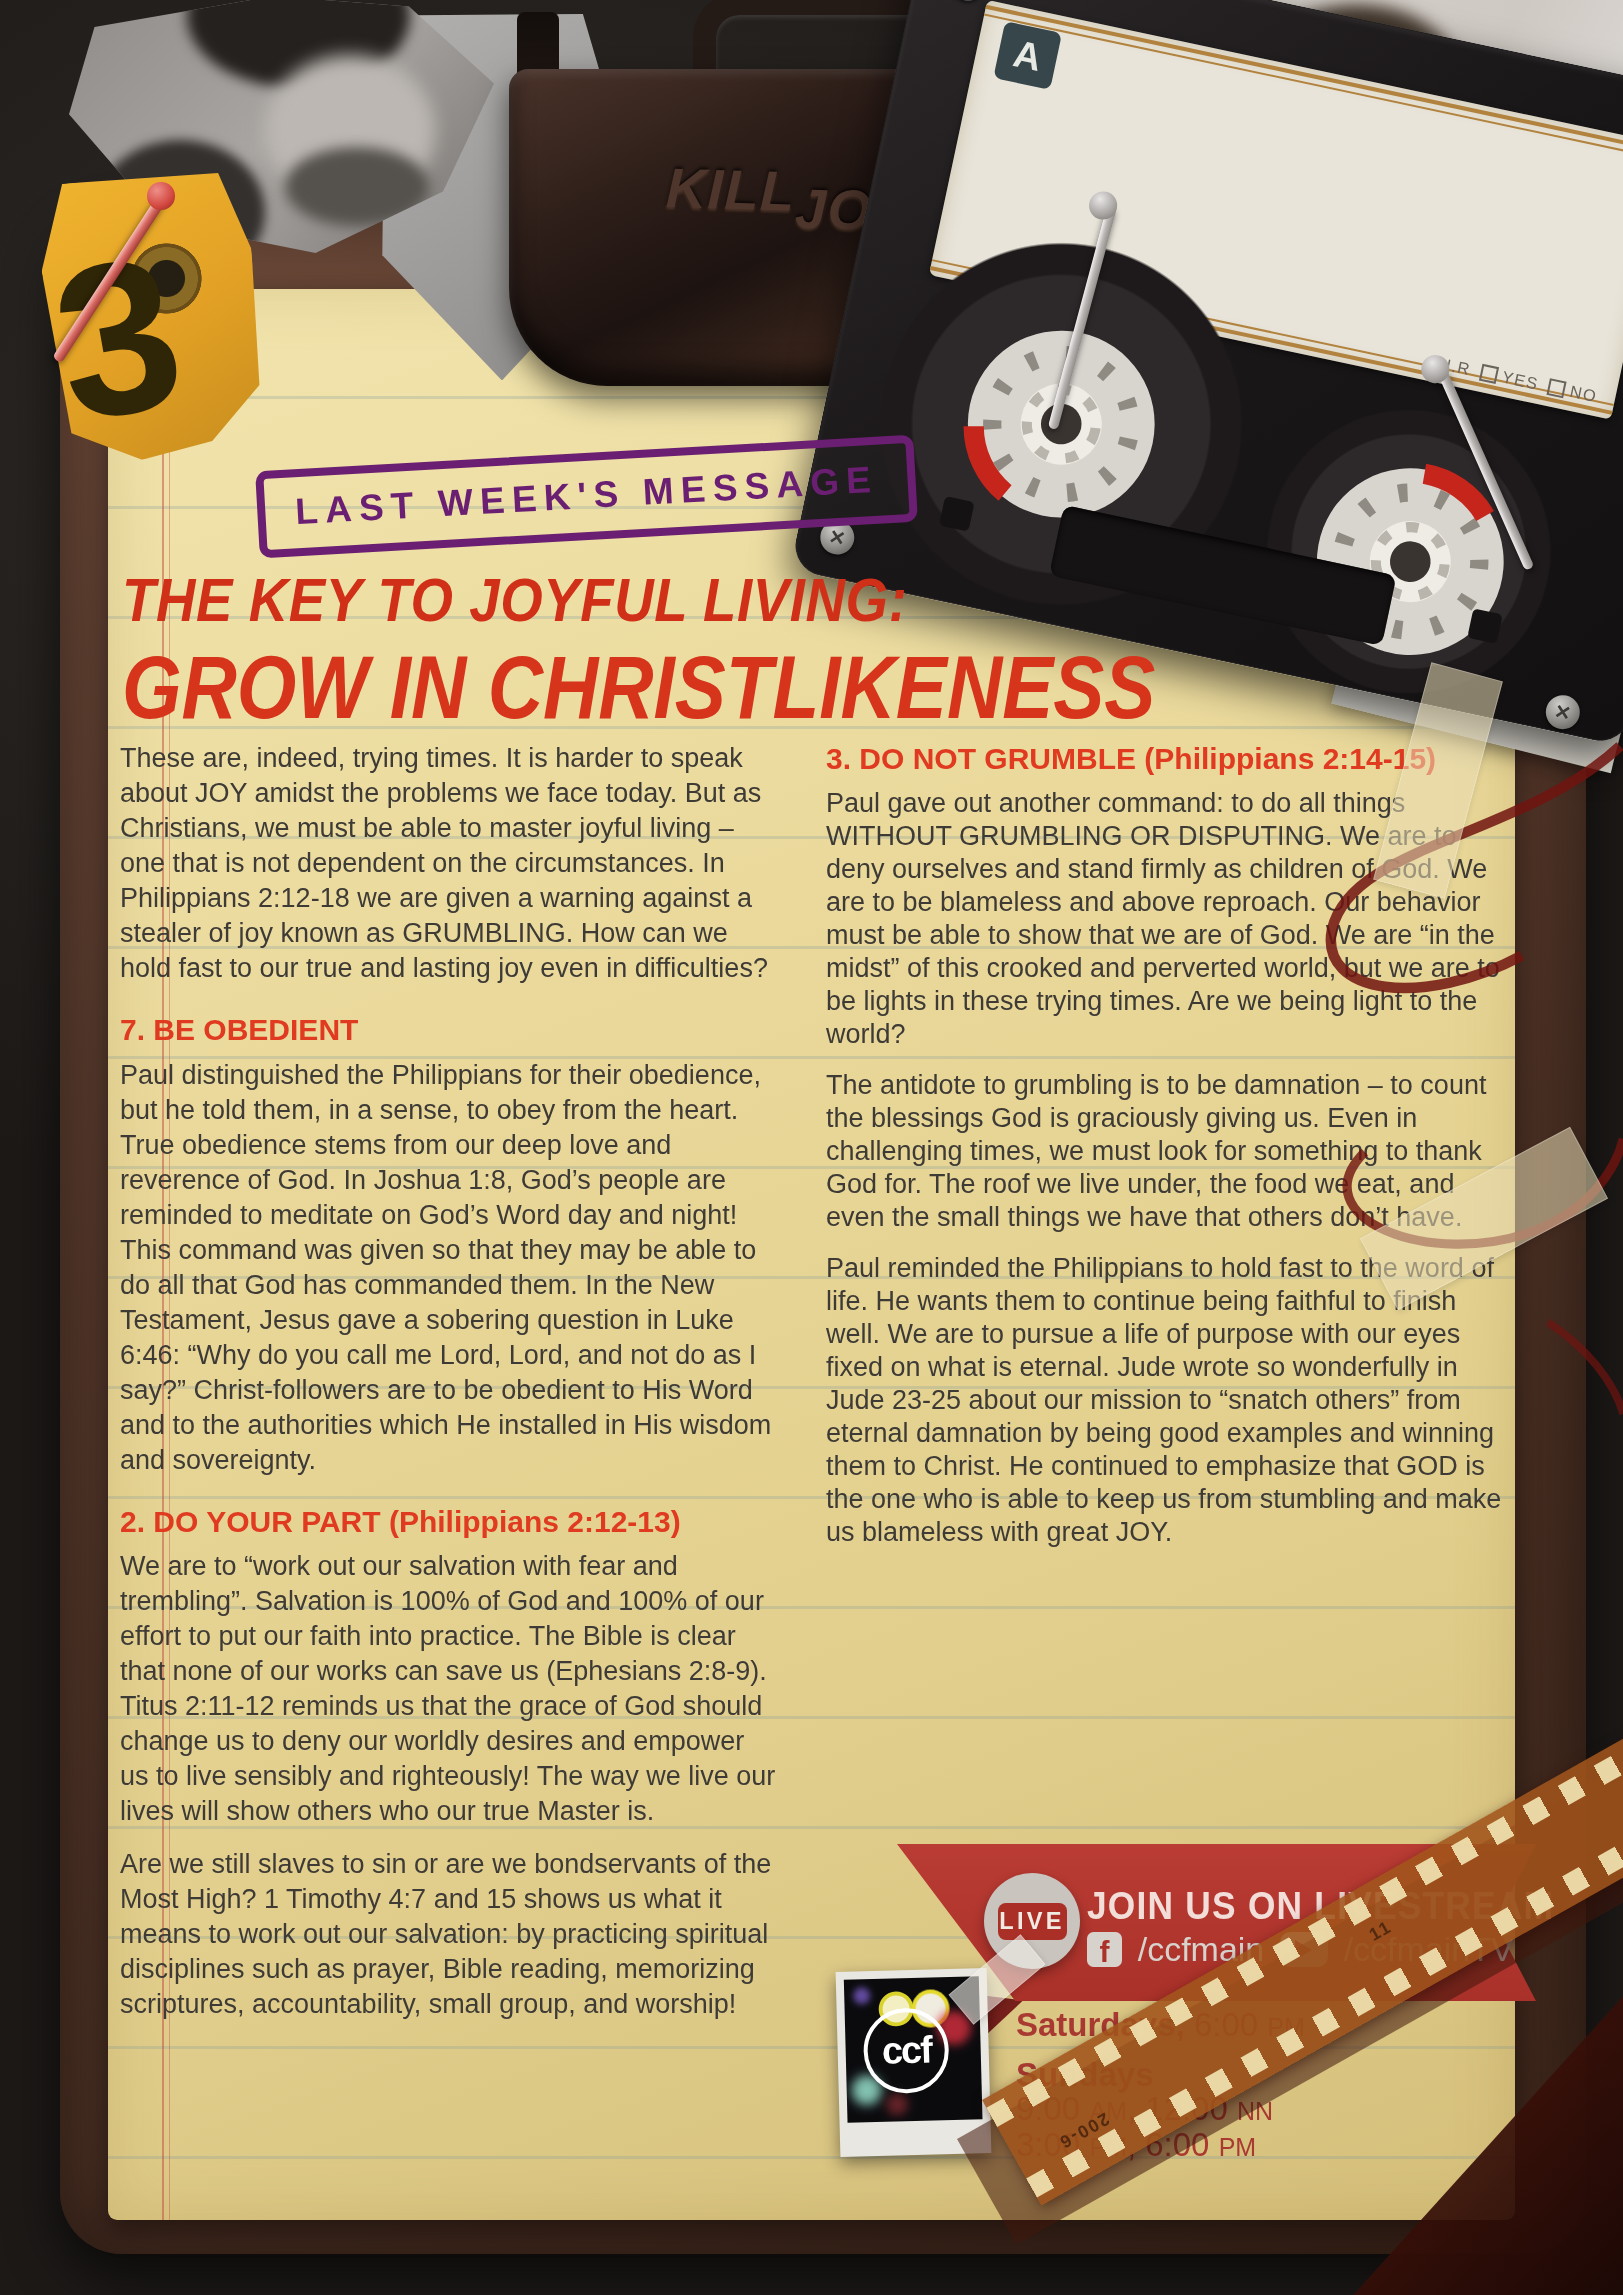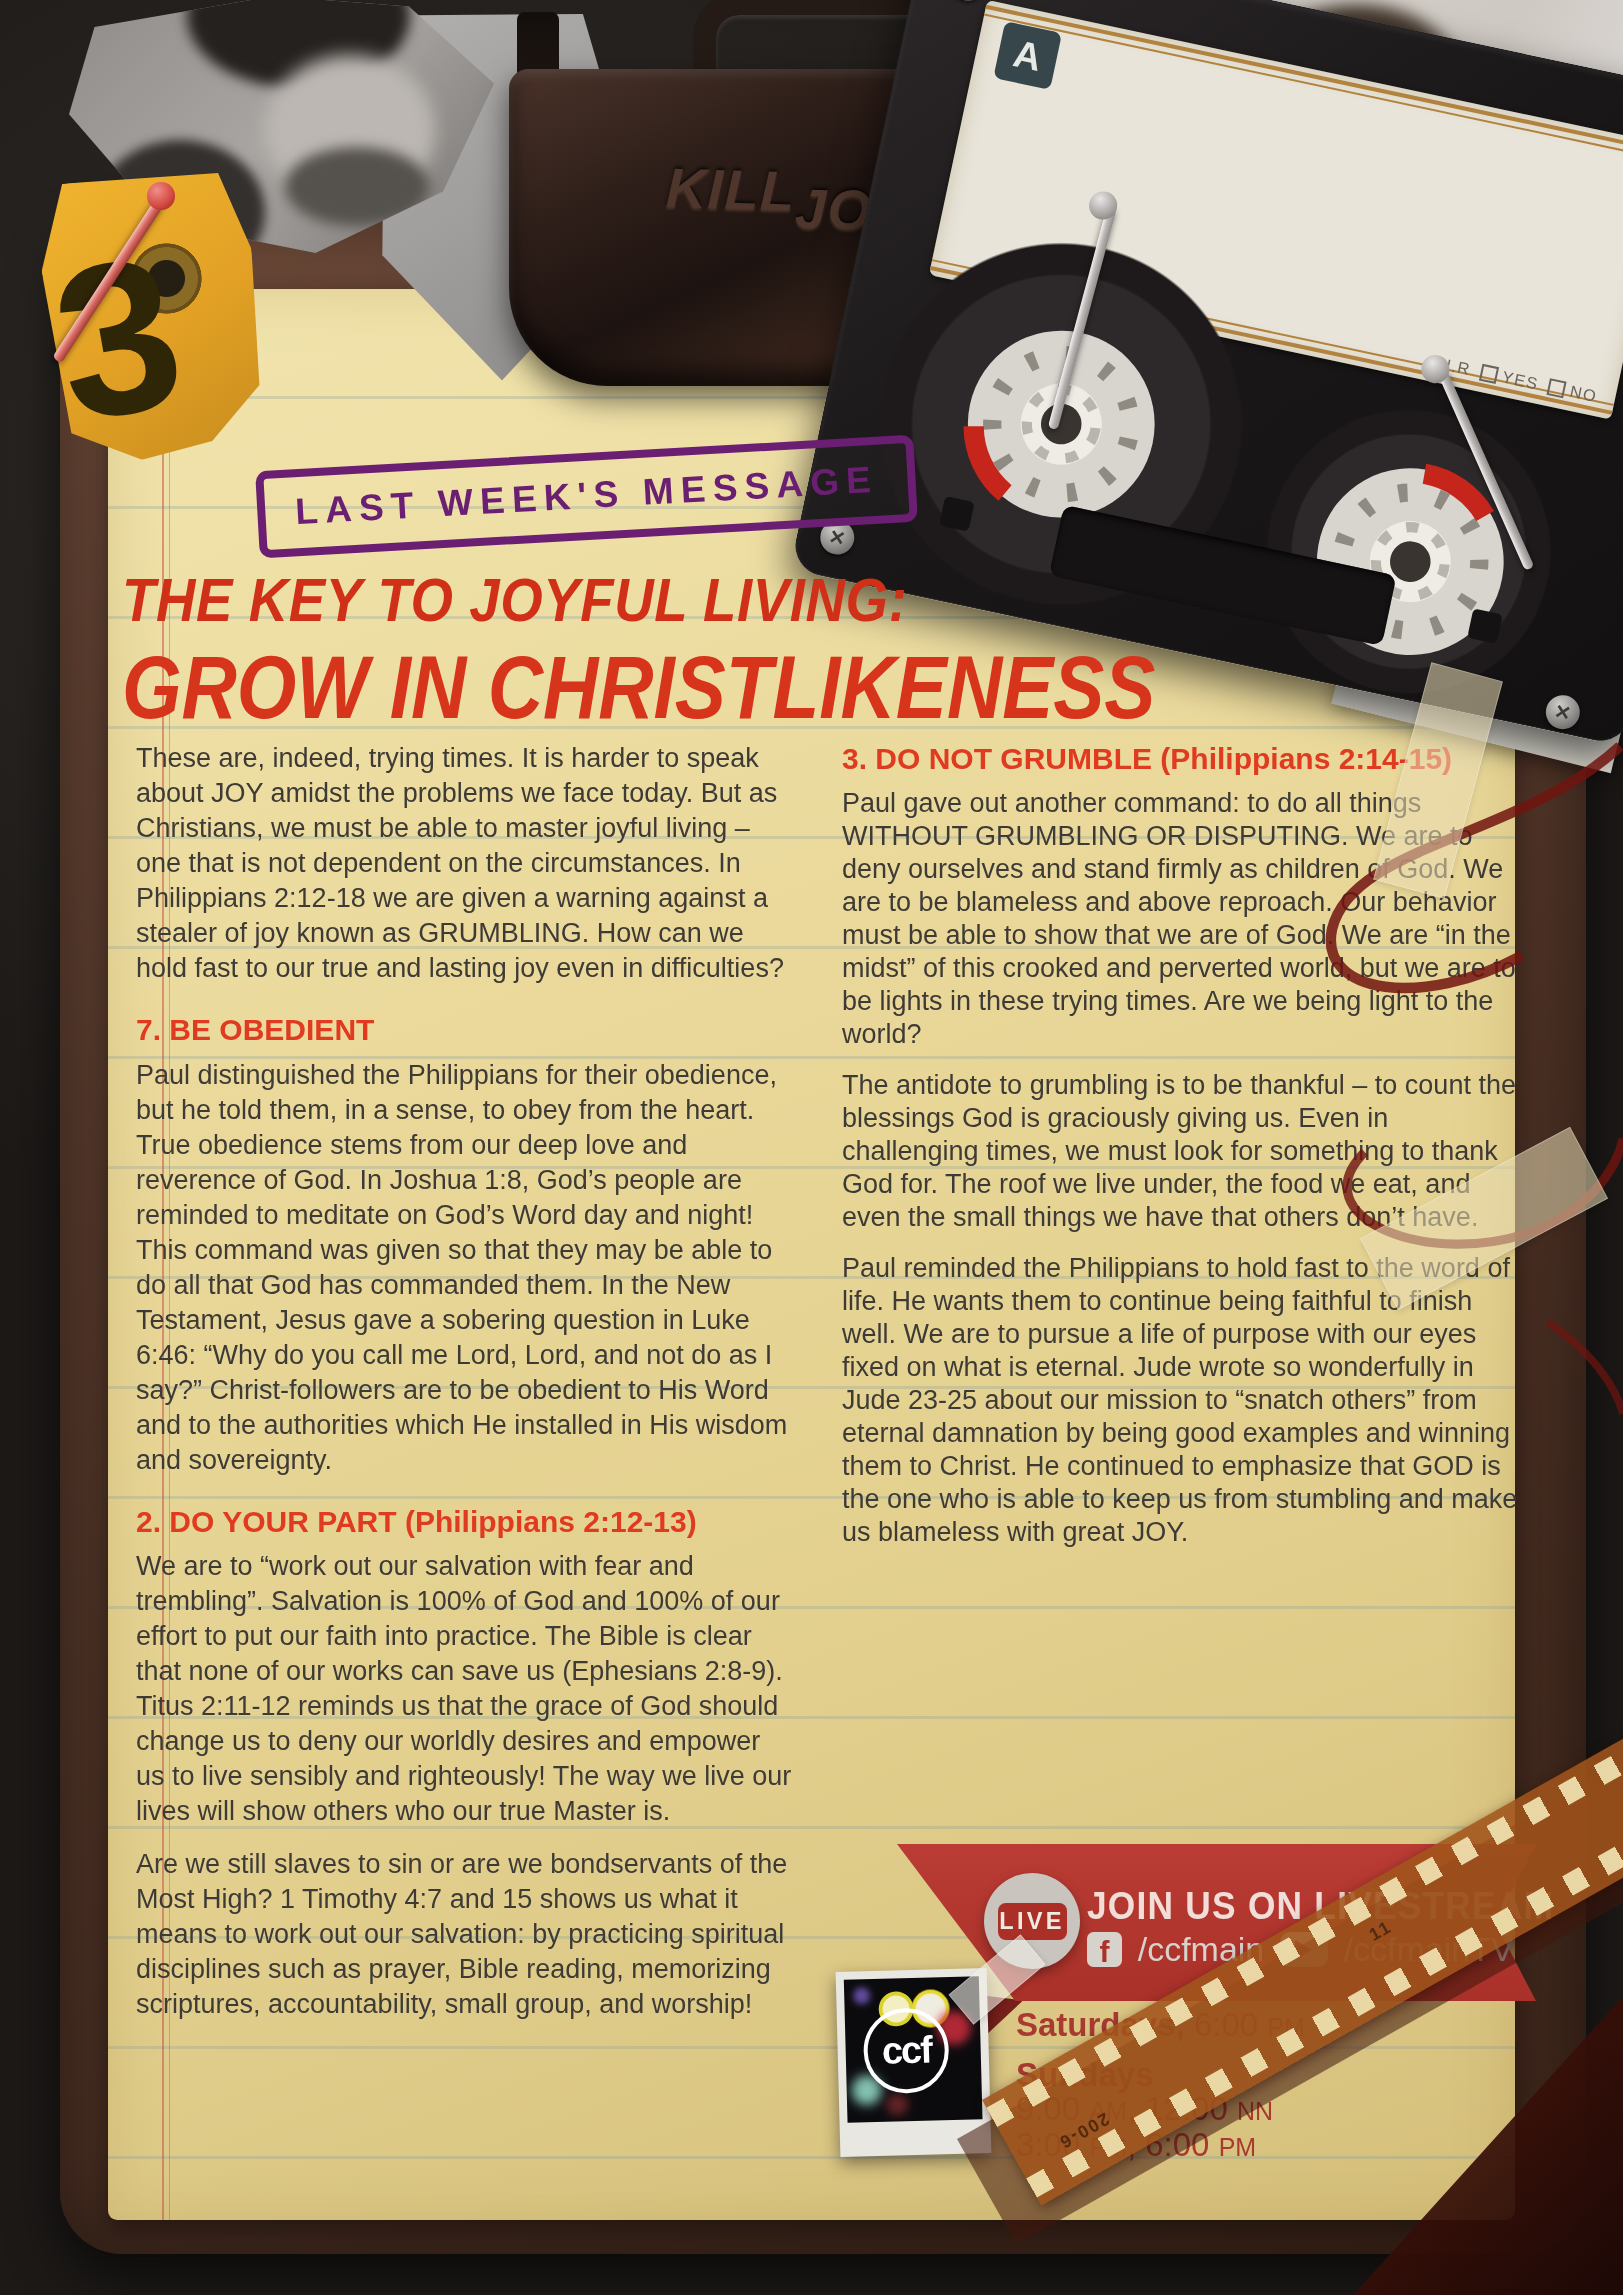--- a/index.html
+++ b/index.html
@@ -94,21 +94,21 @@
   
   .stamp{left:257px;top:453px;transform:rotate(-3.2deg);border:8.5px solid #6b1f72;border-radius:11.8px;
      padding:14.4px 30px;color:#6b1f72;font-size:37px;font-weight:800;letter-spacing:7.2px;white-space:nowrap;
      background:rgba(255,255,255,0.02);}
   .title1{left:122px;top:564px;font-size:62px;font-weight:900;font-style:italic;color:#d02f18;
      transform:scaleX(.88);transform-origin:left top;letter-spacing:0.7px;white-space:nowrap;}
   .title2{left:122px;top:636px;font-size:89px;font-weight:900;font-style:italic;color:#d6351c;
      transform:scaleX(.86);transform-origin:left top;letter-spacing:0;white-space:nowrap;}
 
   
-  .col{color:#3e3b36;font-size:27px;margin-left:16px;}
+  .col{color:#3e3b36;font-size:27px;}
   .col-left{left:120px;top:741px;width:658px;line-height:35px;}
   .col-right{left:826px;top:741px;width:681px;line-height:33px;}
   .col p{margin:0 0 18.3px 0;}
   .col h3{margin:26px 0 10.5px 0;font-size:30px;line-height:35px;color:#e03a20;font-weight:800;}
   .col h3:first-child{margin-top:0;}
 
   
   .ribbon-svg{left:1273px;top:733px;}
 
   .washi{background:rgba(233,221,181,.55);border:0.7px solid rgba(255,255,255,.25);box-shadow:0 2.6px 6.5px rgba(0,0,0,.12);}
@@ -250,21 +250,21 @@
     <p>These are, indeed, trying times. It is harder to speak about JOY amidst the problems we face today. But as Christians, we must be able to master joyful living – one that is not dependent on the circumstances. In Philippians 2:12-18 we are given a warning against a stealer of joy known as GRUMBLING. How can we hold fast to our true and lasting joy even in difficulties?</p>
     <h3>7. BE OBEDIENT</h3>
     <p>Paul distinguished the Philippians for their obedience, but he told them, in a sense, to obey from the heart. True obedience stems from our deep love and reverence of God. In Joshua 1:8, God’s people are reminded to meditate on God’s Word day and night! This command was given so that they may be able to do all that God has commanded them. In the New Testament, Jesus gave a sobering question in Luke 6:46: “Why do you call me Lord, Lord, and not do as I say?” Christ-followers are to be obedient to His Word and to the authorities which He installed in His wisdom and sovereignty.</p>
     <h3>2. DO YOUR PART (Philippians 2:12-13)</h3>
     <p>We are to “work out our salvation with fear and trembling”. Salvation is 100% of God and 100% of our effort to put our faith into practice. The Bible is clear that none of our works can save us (Ephesians 2:8-9). Titus 2:11-12 reminds us that the grace of God should change us to deny our worldly desires and empower us to live sensibly and righteously! The way we live our lives will show others who our true Master is.</p>
     <p>Are we still slaves to sin or are we bondservants of the Most High? 1 Timothy 4:7 and 15 shows us what it means to work out our salvation: by practicing spiritual disciplines such as prayer, Bible reading, memorizing scriptures, accountability, small group, and worship!</p>
   </div>
   <div class="abs col col-right">
     <h3>3. DO NOT GRUMBLE (Philippians 2:14-15)</h3>
     <p>Paul gave out another command: to do all things WITHOUT GRUMBLING OR DISPUTING. We are to deny ourselves and stand firmly as children of God. We are to be blameless and above reproach. Our behavior must be able to show that we are of God. We are “in the midst” of this crooked and perverted world, but we are to be lights in these trying times. Are we being light to the world?</p>
-    <p>The antidote to grumbling is to be thankful – to count the blessings God is graciously giving us. Even in challenging times, we must look for something to thank God for. The roof we live under, the food we eat, and even the small things we have that others don’t have.</p>
+    <p>The antidote to grumbling is to be damnation – to count the blessings God is graciously giving us. Even in challenging times, we must look for something to thank God for. The roof we live under, the food we eat, and even the small things we have that others don’t have.</p>
     <p>Paul reminded the Philippians to hold fast to the word of life. He wants them to continue being faithful to finish well. We are to pursue a life of purpose with our eyes fixed on what is eternal. Jude wrote so wonderfully in Jude 23-25 about our mission to “snatch others” from eternal damnation by being good examples and winning them to Christ. He continued to emphasize that GOD is the one who is able to keep us from stumbling and make us blameless with great JOY.</p>
   </div>
 
   <svg class="abs ribbon-svg" width="351" height="694" viewBox="0 0 536 1060">
     <path d="M 530 20 C 380 160 120 170 90 300 C 70 400 230 420 380 340" stroke="#71140f" stroke-width="16" fill="none" opacity="0.85"></path>
     <path d="M 140 640 C 40 740 240 820 400 760 C 490 725 525 660 535 620" stroke="#71140f" stroke-width="14" fill="none" opacity="0.8"></path>
     <path d="M 420 900 C 480 940 520 990 535 1040" stroke="#71140f" stroke-width="12" fill="none" opacity="0.7"></path>
   </svg>
 
   <div class="abs washi" style="left:1401px;top:668px;width:72px;height:223px;transform:rotate(15deg);"></div>

